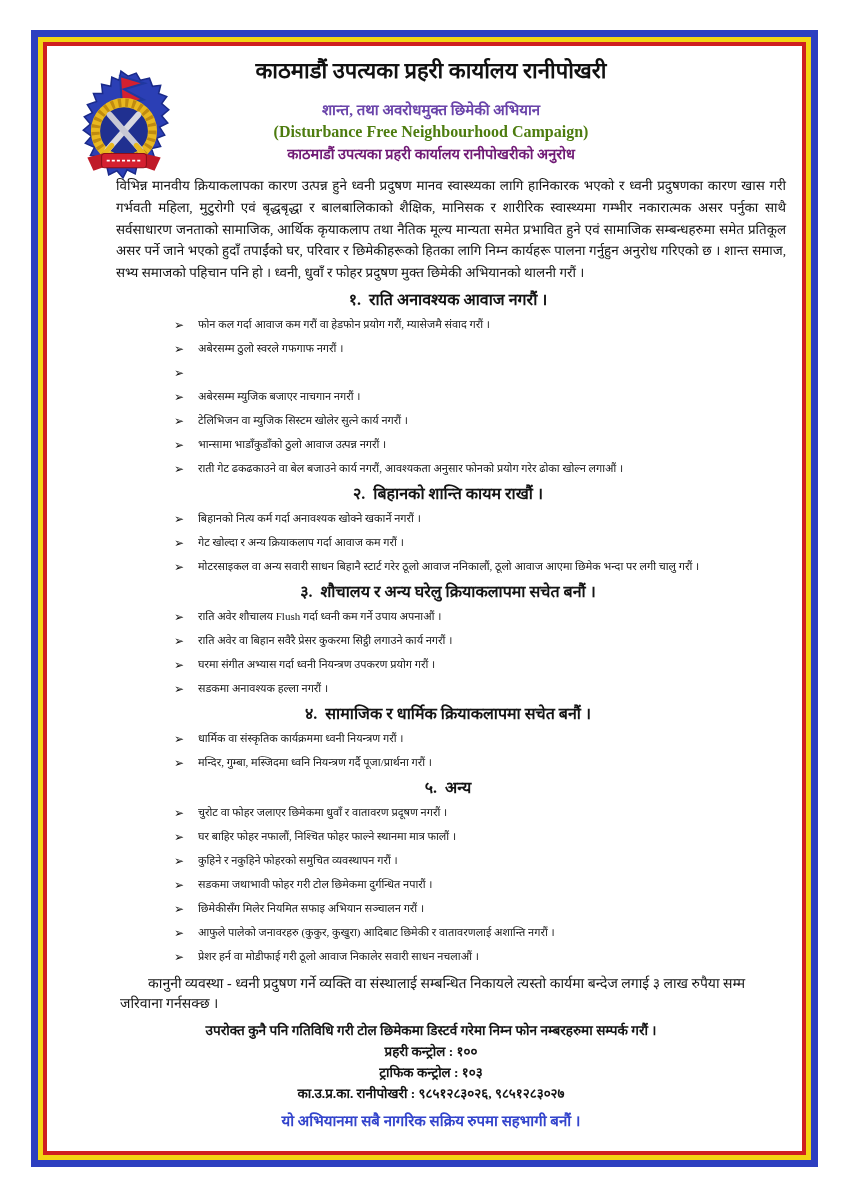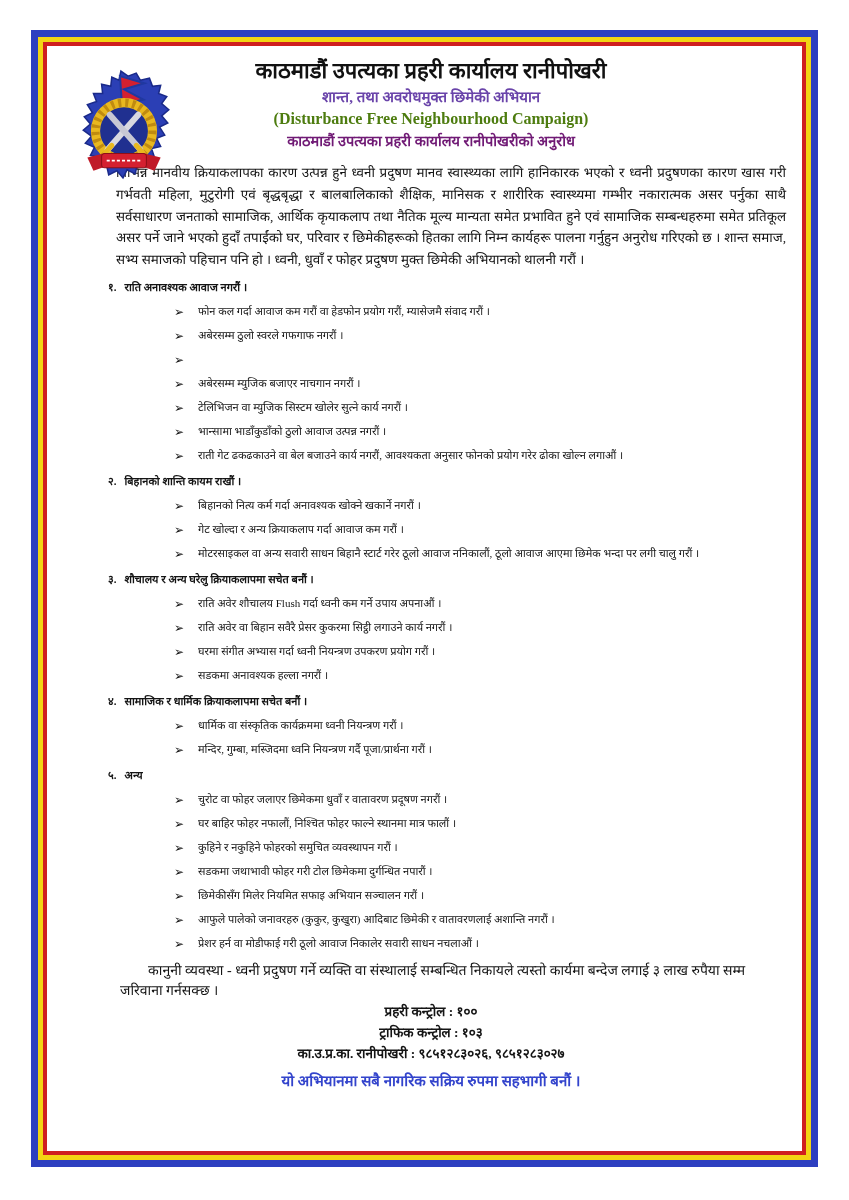--- a/index.html
+++ b/index.html
@@ -13,21 +13,21 @@
   .frame-red   { position:absolute; inset:0; border:4px solid #cf1f1f; background:#fff; overflow:hidden; }
   .content { position:absolute; inset:0; padding:10px 14px 6px 27px; }
 
   
   .header { text-align:center; padding-top:2px; }
   .doc-title {
     font-size:22px; font-weight:bold; color:#111;
     font-family:"Liberation Serif", serif; line-height:26px;
   }
   .subtitle-np {
-    font-size:15px; font-weight:bold; color:#6a44aa; line-height:22px; margin-top:2px;
+    font-size:15px; font-weight:bold; color:#6a44aa; line-height:22px; margin-top:15px;
     font-family:"Liberation Serif", serif;
   }
   .subtitle-en {
     font-size:16px; font-weight:bold; color:#4d7c0f; line-height:22px;
     font-family:"Liberation Serif", serif;
   }
   .request-line {
     font-size:14.5px; font-weight:bold; color:#701a75; line-height:22px;
     font-family:"Liberation Serif", serif;
   }
@@ -36,22 +36,23 @@
 
   
   .intro {
     margin:10px 2px 0 42px; font-size:13.4px; line-height:21.8px;
     text-align:justify; font-family:"Liberation Serif", serif;
   }
 
   
   .sections { margin-left:34px; margin-top:6px; }
   .section-title {
-    font-size:11px; font-weight:bold; line-height:18px; margin:7px 0 6px 0;
-    font-family:"Liberation Serif", serif;
+    font-size:16px; font-weight:bold; line-height:18px; margin:7px 0 6px 0;
+    font-family:"Liberation Serif", serif;
+    text-align:center;
   }
   .sec-num { margin-right:8px; }
   .bullets { margin-left:66px; }
   .bullet-row { display:flex; margin-bottom:5px; line-height:18px; }
   .arrow { flex:0 0 24px; font-size:12px; color:#111; padding-top:1px; }
   .bullet-text { font-size:11px; font-family:"Liberation Serif", serif; padding-right:20px;text-align:right; }
 
   
   .legal {
     margin:8px 8px 0 46px; font-size:14px; font-weight:normal; line-height:20px;
@@ -222,20 +223,21 @@
                   <div class="bullet-row">
                     <span class="arrow">➢</span>
                     <span class="bullet-text">प्रेशर हर्न वा मोडीफाई गरी ठूलो आवाज निकालेर सवारी साधन नचलाऔं ।</span>
                   </div>
                 </div>
               </div>
             </div>
 
           <div class="legal">कानुनी व्यवस्था - ध्वनी प्रदुषण गर्ने व्यक्ति वा संस्थालाई सम्बन्धित निकायले त्यस्तो कार्यमा बन्देज लगाई ३ लाख रुपैया सम्म जरिवाना गर्नसक्छ ।</div>
 
+          <div class="contact-intro">उपरोक्त कुनै पनि गतिविधि गरी टोल छिमेकमा डिस्टर्व गरेमा निम्न फोन नम्बरहरुमा सम्पर्क गरौं ।</div>
           <div id="contacts-root">
               <div class="contact-line">प्रहरी कन्ट्रोल : १००</div>
               <div class="contact-line">ट्राफिक कन्ट्रोल : १०३</div>
               <div class="contact-line">का.उ.प्र.का. रानीपोखरी : ९८५१२८३०२६, ९८५१२८३०२७</div>
             </div>
 
           <div class="footer-slogan">यो अभियानमा सबै नागरिक सक्रिय रुपमा सहभागी बनौं ।</div>
 
         </div>
       </div>

